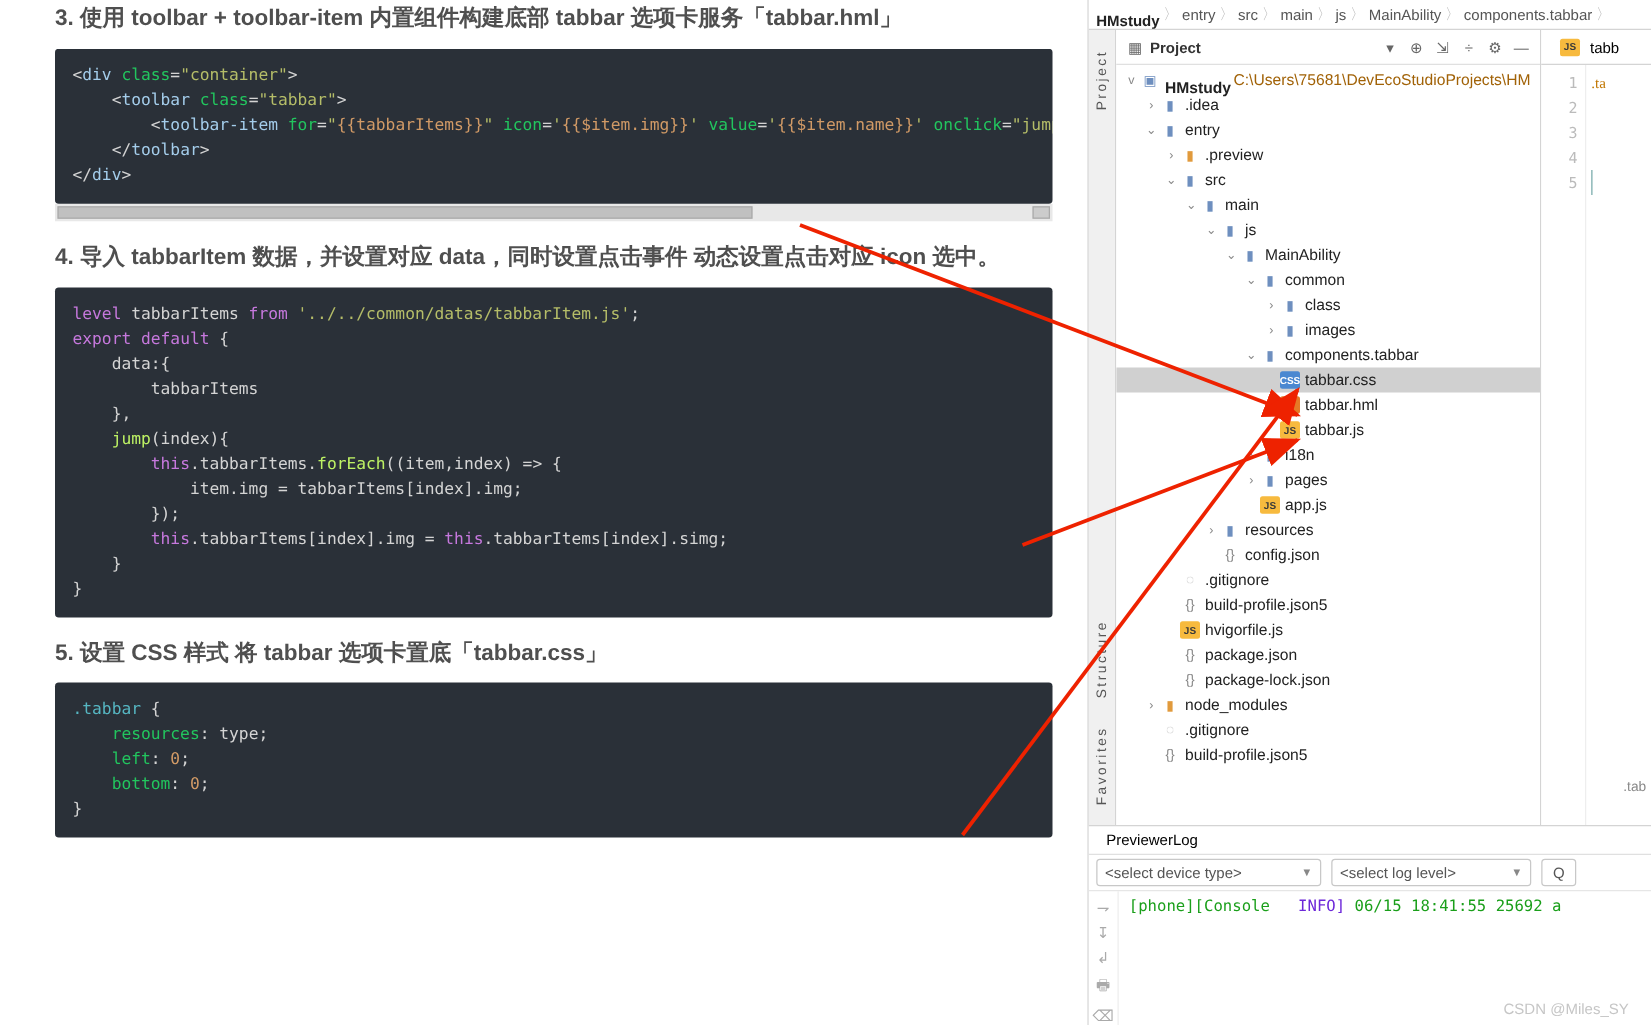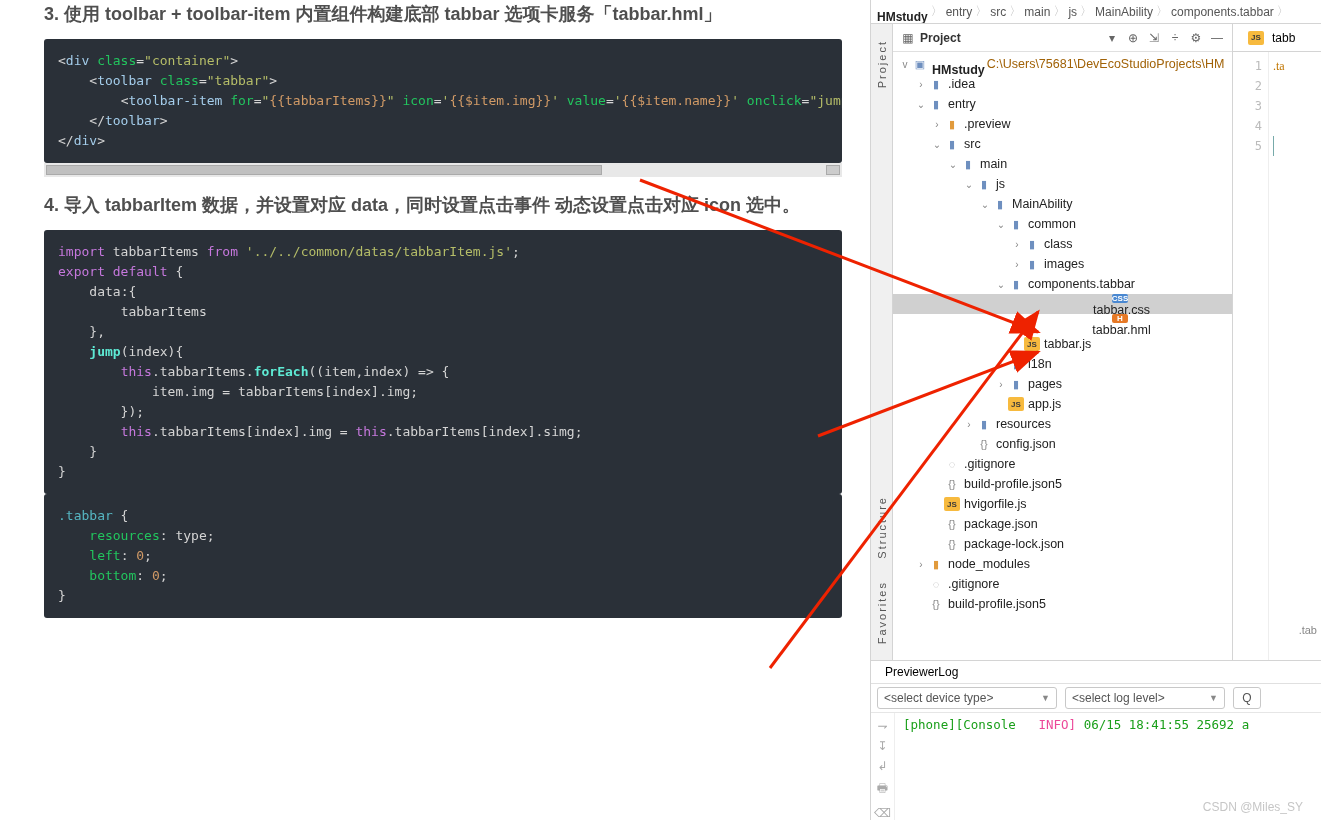--- a/index.html
+++ b/index.html
@@ -14,42 +14,42 @@
     .scrollbar-fake { height: 14px; background: #e8e8e8; display: flex; align-items: center; padding: 0 2px; }
     .scrollbar-thumb { height: 10px; background: #c0c0c0; width: 70%; border: 1px solid #aaa; }
     .sbc { margin-left: auto; width: 14px; height: 10px; background: #ccc; border: 1px solid #aaa; }
     
     
     .t-tag { color: #a4cdeb; }
     .t-attr { color: #22c55e; }
     .t-str { color: #b5bd68; }
     .t-kw  { color: #d19a66; }
     .t-kw2 { color: #c678dd; }
-    .t-fn  { color: #5eead4; font-weight: bold; }
+    .t-fn  { color: #bef264; }
     .t-num { color: #d19a66; }
     .t-id  { color: #d4d4d4; }
     .t-prop{ color: #56b6c2; }
     
     
     .ide { flex: 1; display: flex; flex-direction: column; background: #f7f7f7; border-left: 1px solid #d4d4d4; font-size: 12px; }
     .breadcrumb { height: 24px; background: #fff; border-bottom: 1px solid #d4d4d4; display: flex; align-items: center; padding: 0 6px; gap: 3px; color: #555; font-size: 12px; overflow: hidden; }
     .breadcrumb span.sep { color: #bbb; }
     
     .ide-row { flex: 1; display: flex; min-height: 0; }
     .side-tabs { width: 22px; background: #f0f0f0; border-right: 1px solid #d4d4d4; display: flex; flex-direction: column; align-items: center; padding-top: 10px; font-size: 11px; color: #555; letter-spacing: 2px; }
     .vlabel { writing-mode: vertical-rl; transform: rotate(180deg); padding: 6px 0; margin-bottom: 10px; cursor: pointer; }
     
     .project-col { width: 340px; display: flex; flex-direction: column; border-right: 1px solid #d4d4d4; background: #fff; }
     .project-head { height: 28px; background: #fff; border-bottom: 1px solid #e0e0e0; display: flex; align-items: center; padding: 0 6px; gap: 3px; }
     .project-head .label { flex: 1; font-weight: 600; color: #333; }
     .icon-btn { width: 18px; height: 18px; display:inline-flex; align-items:center; justify-content:center; color:#666; cursor:pointer; font-size:12px; }
     
     .tree { flex: 1; overflow: auto; padding: 2px 0; font-size: 12.5px; color: #222; position: relative;}
     .tree-row { height: 20px; display: flex; align-items: center; padding-left: 6px; white-space: nowrap; cursor: pointer; position: relative; }
-    .tree-row.selected { background: #d0d0d0; flex-direction: column; }
+    .tree-row.selected { background: #d0d0d0; }
     .caret { width: 12px; color: #888; font-size: 10px; display:inline-block; text-align:center; }
     .ficon { width: 16px; height: 14px; display:inline-flex; align-items:center; justify-content:center; margin: 0 4px 0 1px; font-size:11px; border-radius:2px; }
     .fi-folder { color:#6e8fbf; }
     .fi-folder.orange { color:#e19a3c; }
     .fi-js { background:#f7ba3e; color:#3a3a3a; font-weight:700; font-size:8px; padding:0 2px;}
     .fi-css { background:#4a88d1; color:#fff; font-weight:700; font-size:8px; padding:0 2px;}
     .fi-hml { background:#e67926; color:#fff; font-weight:700; font-size:8px; padding:0 2px;}
     .fi-json { color:#888;}
     .fi-git { color:#aaa;}
     .fname { }
@@ -66,21 +66,21 @@
     
     .bottom-panel { height: 160px; border-top: 1px solid #d4d4d4; display: flex; flex-direction: column; background:#fff;}
     .bp-tabs { height: 24px; display:flex; align-items:center; border-bottom:1px solid #e0e0e0; padding:0 6px;}
     .bp-tab { font-size:12px; padding:2px 8px;}
     .bp-tb { height: 30px; display:flex; align-items:center; gap:8px; padding:0 6px; border-bottom:1px solid #e6e6e6;}
     .sel { border:1px solid #c8c8c8; border-radius:3px; height:22px; display:flex; align-items:center; justify-content:space-between; padding:0 6px; background:#fff; font-size:12px; color:#555;}
     .sel .arr { font-size:9px; color:#888;}
     .bp-body { flex:1; display:flex;}
     .bp-gutter { width:24px; border-right:1px solid #eee; display:flex; flex-direction:column; align-items:center; gap:6px; padding-top:6px; color:#aaa;}
     .log { flex:1; padding:4px 8px; font-family:Consolas,monospace; font-size:12.5px; color:#1a9f1a;}
-    .log .lvl { color:#ec4899;}
+    .log .lvl { color:#6d28d9;}
     
     
     .arrow-layer { position:absolute; left:0; top:0; pointer-events:none;}
     
     .watermark { position:absolute; right:18px; bottom:6px; color:#c6c6c6; font-size:12px;}
     
     .bc-strong { font-weight:700; color:#222;margin-top:11px;}
     .right-status { position:absolute; right:0; width:40px; top:600px; font-size:11px; color:#888; text-align:right; padding-right:4px;}
   </style>
 </head>
@@ -92,33 +92,34 @@
     <span class="t-id">&lt;</span><span class="t-tag">toolbar</span> <span class="t-attr">class</span>=<span class="t-str">"tabbar"</span><span class="t-id">&gt;</span>
         <span class="t-id">&lt;</span><span class="t-tag">toolbar-item</span> <span class="t-attr">for</span>=<span class="t-str">"<span class="t-kw">{{tabbarItems}}</span>"</span> <span class="t-attr">icon</span>=<span class="t-str">'<span class="t-kw">{{$item.img}}</span>'</span> <span class="t-attr">value</span>=<span class="t-str">'<span class="t-kw">{{$item.name}}</span>'</span> <span class="t-attr">onclick</span>=<span class="t-str">"jump($i</span>
     <span class="t-id">&lt;/</span><span class="t-tag">toolbar</span><span class="t-id">&gt;</span>
 <span class="t-id">&lt;/</span><span class="t-tag">div</span><span class="t-id">&gt;</span></pre>
   <div class="scrollbar-fake">
       <div class="scrollbar-thumb"></div>
       <div class="sbc"></div>
     </div>
 
   <h3>4. 导入 tabbarItem 数据，并设置对应 data，同时设置点击事件 动态设置点击对应 icon 选中。</h3>
-  <pre class="code"><span class="t-kw2">import</span> <span class="t-id">tabbarItems</span> <span class="t-kw2">from</span> <span class="t-str">'../../common/datas/tabbarItem.js'</span>;
+  <pre class="code"><span class="t-kw2">level</span> <span class="t-id">tabbarItems</span> <span class="t-kw2">from</span> <span class="t-str">'../../common/datas/tabbarItem.js'</span>;
 <span class="t-kw2">export</span> <span class="t-kw2">default</span> {
     <span class="t-id">data</span>:{
         <span class="t-id">tabbarItems</span>
     },
     <span class="t-fn">jump</span>(<span class="t-id">index</span>){
         <span class="t-kw2">this</span>.<span class="t-id">tabbarItems</span>.<span class="t-fn">forEach</span>((<span class="t-id">item</span>,<span class="t-id">index</span>) =&gt; {
             <span class="t-id">item</span>.<span class="t-id">img</span> = <span class="t-id">tabbarItems</span>[<span class="t-id">index</span>].<span class="t-id">img</span>;
         });
         <span class="t-kw2">this</span>.<span class="t-id">tabbarItems</span>[<span class="t-id">index</span>].<span class="t-id">img</span> = <span class="t-kw2">this</span>.<span class="t-id">tabbarItems</span>[<span class="t-id">index</span>].<span class="t-id">simg</span>;
     }
 }</pre>
 
+  <h3>5. 设置 CSS 样式 将 tabbar 选项卡置底「tabbar.css」</h3>
   <pre class="code"><span class="t-prop">.tabbar</span> {
     <span class="t-attr">resources</span>: <span class="t-id">type</span>;
     <span class="t-attr">left</span>: <span class="t-num">0</span>;
     <span class="t-attr">bottom</span>: <span class="t-num">0</span>;
 }</pre>
 </div>
 
 <div class="ide">
   <div class="breadcrumb">
     <span class="bc-strong">HMstudy</span>
@@ -216,21 +217,21 @@
           <div class="tree-row" style="padding-left: 102px;">
             <span class="caret">⌄</span>
             <span class="ficon fi-folder ">▮</span>
             <span class="fname">components.tabbar</span>
           </div>
           <div class="tree-row selected" style="padding-left: 118px;">
             <span class="caret"> </span>
             <span class="ficon fi-css">CSS</span>
             <span class="fname">tabbar.css</span>
           </div>
-          <div class="tree-row" style="padding-left: 118px; flex-direction: column;">
+          <div class="tree-row" style="padding-left: 118px;">
             <span class="caret"> </span>
             <span class="ficon fi-hml">H</span>
             <span class="fname">tabbar.hml</span>
           </div>
           <div class="tree-row" style="padding-left: 118px;">
             <span class="caret"> </span>
             <span class="ficon fi-js">JS</span>
             <span class="fname">tabbar.js</span>
           </div>
           <div class="tree-row" style="padding-left: 102px;">

